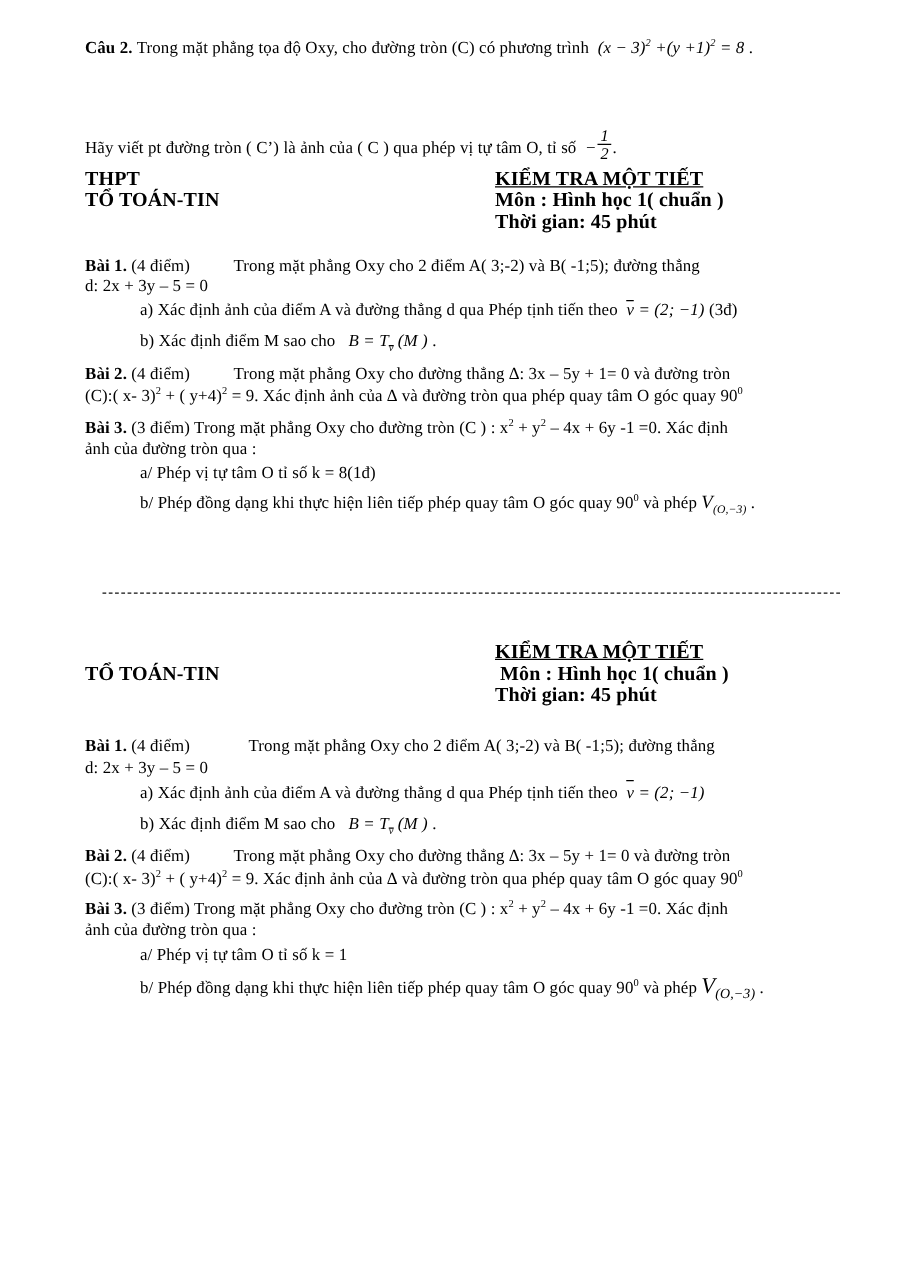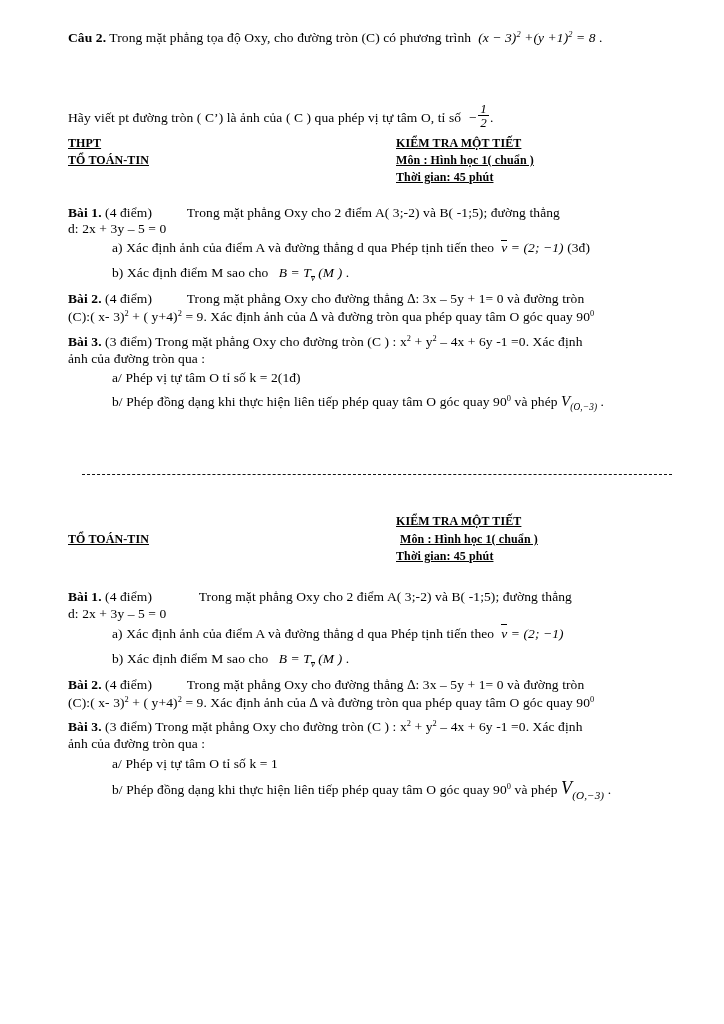--- a/index.html
+++ b/index.html
@@ -94,21 +94,21 @@
     left: 0; right: 0;
     top: -0.34em;
     border-top: 1px solid #000;
   }
   
   .dashed-sep {
     position: absolute;
     height: 0;
     border-top: 1.4px dashed #111;
   }
-  .hdr { font-weight: bold; font-size: 12px; text-decoration: underline; }
+  .hdr { font-weight: bold; font-size: 16px; }
 </style>
 </head>
 <body>
 
 <div class="page">
 
   <div class="line" style="left:68px; top:30px;">
     <span class="b">Câu 2.</span>
     <span>Trong mặt phẳng tọa độ Oxy, cho đường tròn (C) có phương trình</span>
     <span class="math">&nbsp;(<i>x</i>&nbsp;−&nbsp;3)<sup class="supmath">2</sup>&nbsp;+(<i>y</i>&nbsp;+1)<sup class="supmath">2</sup>&nbsp;=&nbsp;8<span class="mathup">&nbsp;.</span></span>
@@ -160,21 +160,21 @@
 
   <div class="line" style="left:68px; top:334px;">
     <span class="b">Bài 3.</span>
     <span>(3 điểm)</span>
     <span>Trong mặt phẳng Oxy cho đường tròn (C ) : x</span><sup>2</sup><span> + y</span><sup>2</sup><span> – 4x + 6y -1 =0. Xác định</span>
   </div>
   <div class="line" style="left:68px; top:351px;">ảnh của đường tròn qua  :</div>
 
   <div class="line" style="left:112px; top:370px;">
     <span>a/</span>
-    <span>Phép vị tự tâm O tỉ số k = 2(1đ)</span>
+    <span>Phép vị tự tâm O tỉ số k = 8(1đ)</span>
   </div>
 
   <div class="line" style="left:112px; top:394px;">
     <span>b/</span>
     <span>Phép đồng dạng khi thực hiện liên tiếp phép quay tâm O góc quay 90</span><sup>0</sup>
     <span>và phép</span>
     <span class="math" style="font-size:15px"><span>V</span><sub class="supmath">(O,−3)</sub></span>
     <span>.</span>
   </div>
 

